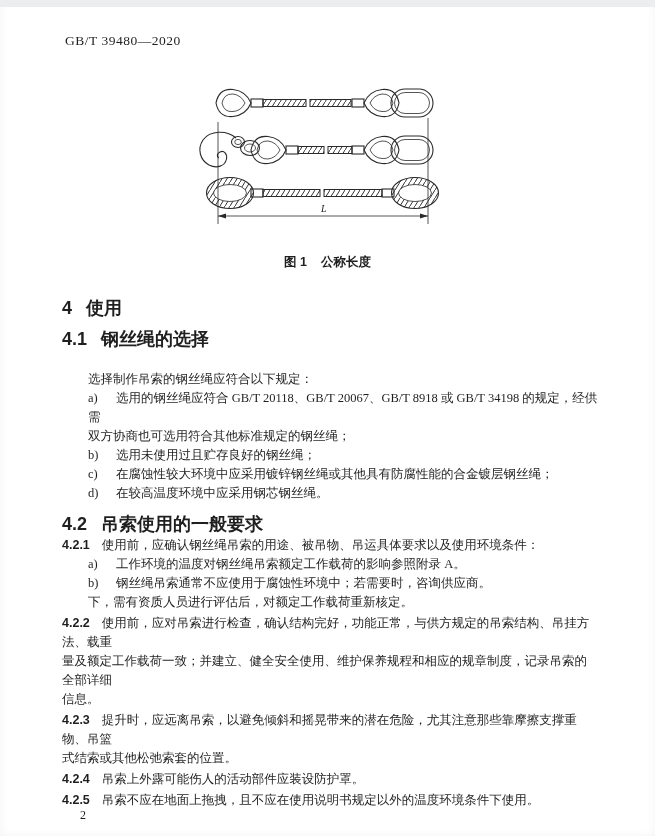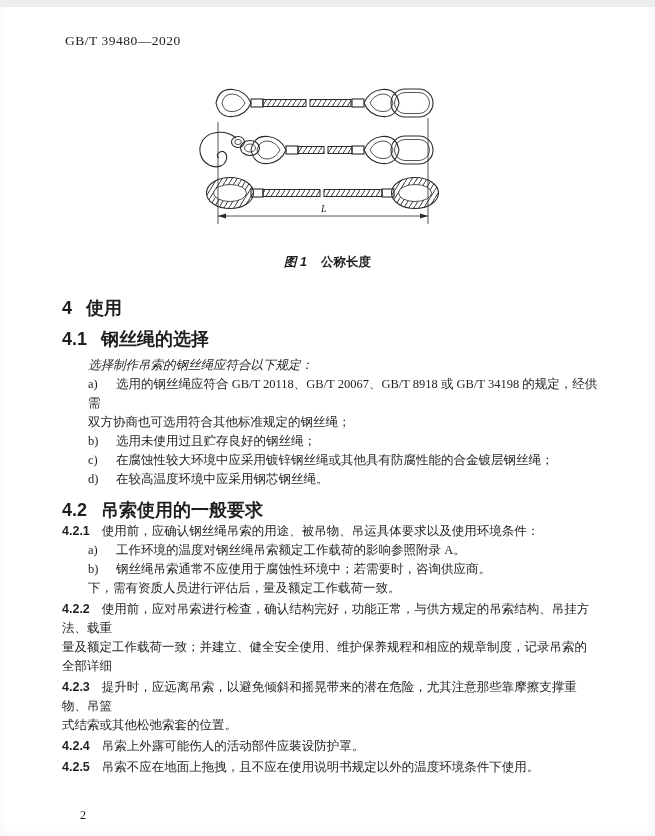--- a/index.html
+++ b/index.html
@@ -25,32 +25,32 @@
     font-family:"Liberation Serif","DejaVu Serif",serif;
   }
   .figure-wrap {
     position:absolute; top:78px; left:180px; width:300px; height:155px;
   }
   .figure-caption {
     position:absolute; top:254px; left:0; width:655px;
     text-align:center; font-weight:bold; font-size:12.5px;
     font-family:"Liberation Sans","DejaVu Sans",sans-serif;
   }
-  .figure-caption .cap-prefix { margin-right:14px;font-style:italic; }
+  .figure-caption .cap-prefix { margin-right:14px; }
   .doc-body {
     position:absolute; top:299px; left:62px; width:536px;
     font-size:12.5px; line-height:19px;
   }
   .h2, .h3 {
     font-family:"Liberation Sans","DejaVu Sans",sans-serif;
     font-weight:bold; font-size:18px;
   }
   .h3 { margin-top:12px; }
   .h2 .num, .h3 .num { margin-right:14px; }
-  .para-first { margin-top:7px; padding-left:26px;font-style:italic; }
+  .para-first { margin-top:21px; padding-left:26px; }
   .clause-line.first { margin-top:2px; }
   .clause-line .cnum {
     font-family:"Liberation Sans","DejaVu Sans",sans-serif;
     font-weight:bold; margin-right:12px;margin-top:20px;
   }
   .li-first { padding-left:26px; }
   .li-first .marker { display:inline-block; min-width:18px; margin-right:10px; }
   .li-cont { padding-left:26px; }
   .page-number {
     position:absolute; top:808px; left:80px;
@@ -148,23 +148,24 @@
       <div class="para-first">选择制作吊索的钢丝绳应符合以下规定：</div>
       <div class="li-first"><span class="marker">a)</span><span class="litext">选用的钢丝绳应符合 GB/T 20118、GB/T 20067、GB/T 8918 或 GB/T 34198 的规定，经供需</span></div>
       <div class="li-cont">双方协商也可选用符合其他标准规定的钢丝绳；</div>
       <div class="li-first"><span class="marker">b)</span><span class="litext">选用未使用过且贮存良好的钢丝绳；</span></div>
       <div class="li-first"><span class="marker">c)</span><span class="litext">在腐蚀性较大环境中应采用镀锌钢丝绳或其他具有防腐性能的合金镀层钢丝绳；</span></div>
       <div class="li-first"><span class="marker">d)</span><span class="litext">在较高温度环境中应采用钢芯钢丝绳。</span></div>
       <div class="h3"><span class="num">4.2</span><span class="title">吊索使用的一般要求</span></div>
       <div class="clause-line first"><span class="cnum">4.2.1</span><span class="ctext">使用前，应确认钢丝绳吊索的用途、被吊物、吊运具体要求以及使用环境条件：</span></div>
       <div class="li-first"><span class="marker">a)</span><span class="litext">工作环境的温度对钢丝绳吊索额定工作载荷的影响参照附录 A。</span></div>
       <div class="li-first"><span class="marker">b)</span><span class="litext">钢丝绳吊索通常不应使用于腐蚀性环境中；若需要时，咨询供应商。</span></div>
-      <div class="li-cont">下，需有资质人员进行评估后，量及额定工作载荷一致。</div>
+      <div class="li-cont">下，需有资质人员进行评估后，对额定工作载荷重新核定。</div>
       <div class="clause-line first"><span class="cnum">4.2.2</span><span class="ctext">使用前，应对吊索进行检查，确认结构完好，功能正常，与供方规定的吊索结构、吊挂方法、载重</span></div>
       <div class="clause-line">量及额定工作载荷一致；并建立、健全安全使用、维护保养规程和相应的规章制度，记录吊索的全部详细</div>
+      <div class="clause-line">信息。</div>
       <div class="clause-line first"><span class="cnum">4.2.3</span><span class="ctext">提升时，应远离吊索，以避免倾斜和摇晃带来的潜在危险，尤其注意那些靠摩擦支撑重物、吊篮</span></div>
       <div class="clause-line">式结索或其他松弛索套的位置。</div>
       <div class="clause-line first"><span class="cnum">4.2.4</span><span class="ctext">吊索上外露可能伤人的活动部件应装设防护罩。</span></div>
       <div class="clause-line first"><span class="cnum">4.2.5</span><span class="ctext">吊索不应在地面上拖拽，且不应在使用说明书规定以外的温度环境条件下使用。</span></div>
     </div>
 
   <div class="page-number">2</div>
 </div>
 
 </body></html>

